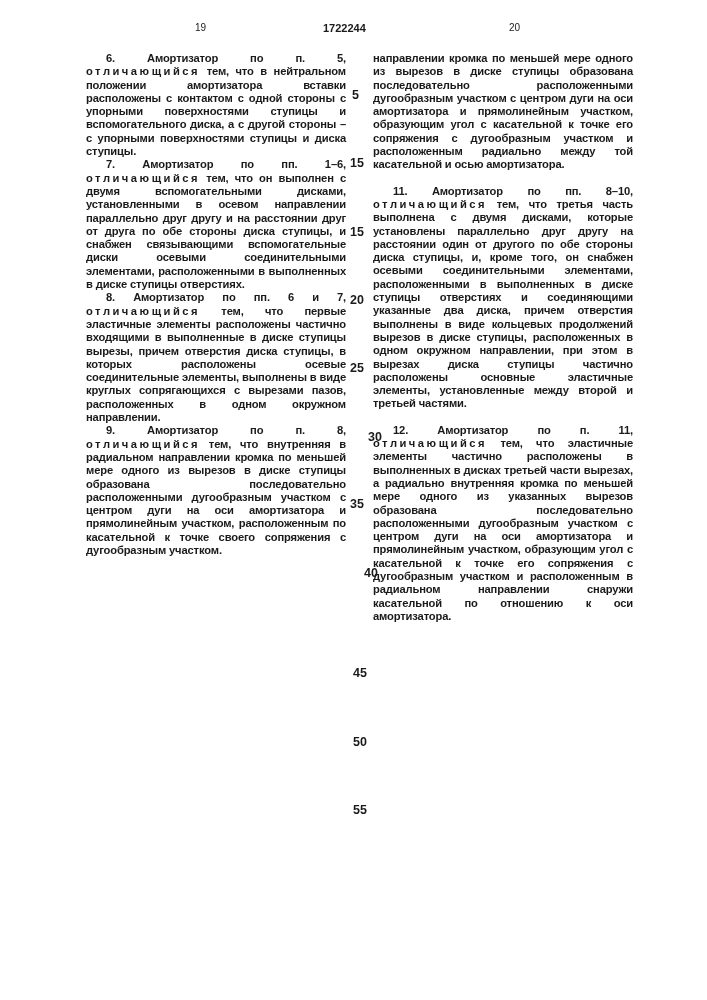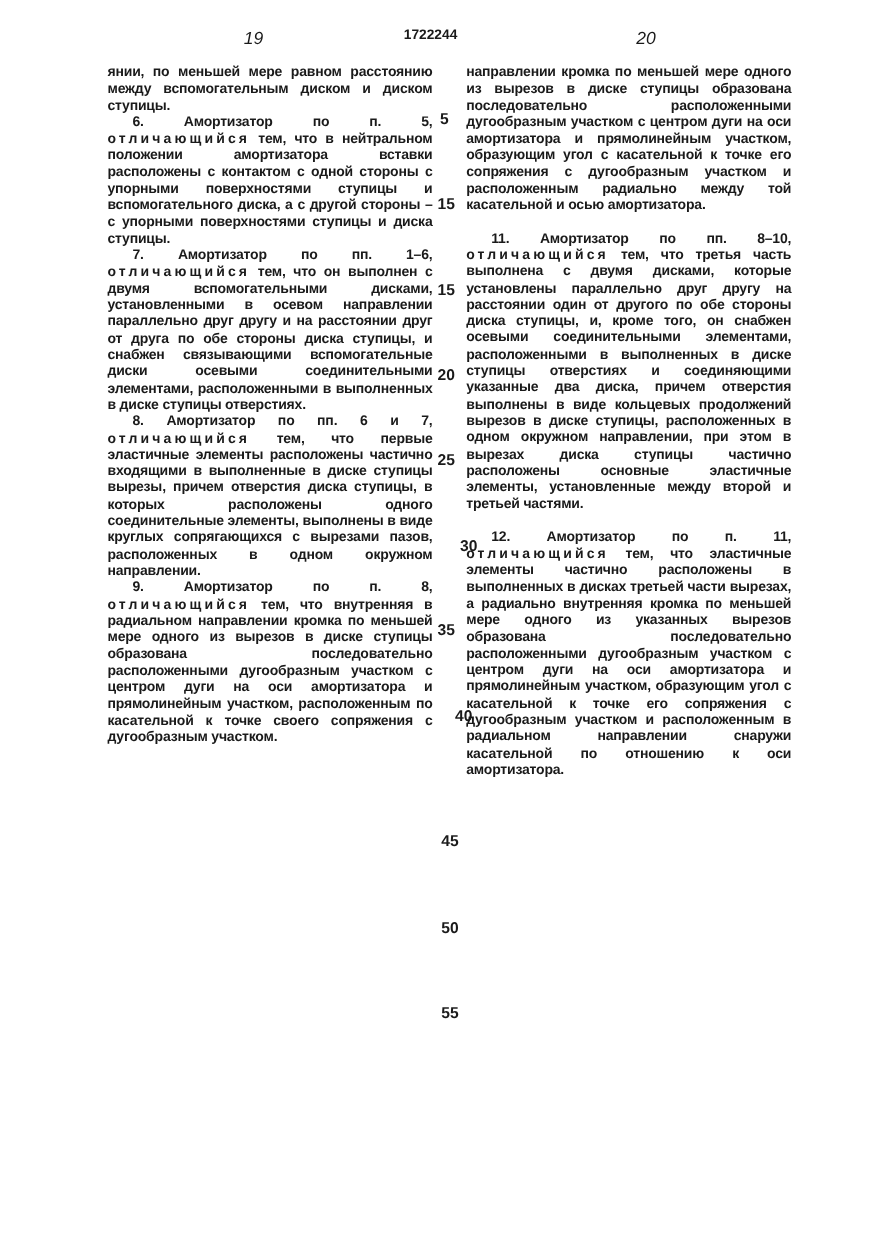--- a/index.html
+++ b/index.html
@@ -1,41 +1,40 @@
 <!DOCTYPE html>
 <html><head>
 <meta charset="utf-8">
 <style>
   html, body { margin:0; padding:0; background:#ffffff; }
   body { width:707px; height:1000px; position:relative; overflow:hidden;
          font-family:"Liberation Sans", sans-serif; color:#1a1a1a; }
-  .hdr { position:absolute; top:22px; font-size:14px; font-style:italic; }
+  .hdr { position:absolute; top:22px; font-size:10px; }
   .hdr-num { position:absolute; top:22px; font-size:11px; font-weight:bold; }
   .col { position:absolute; top:52px; width:260px; font-size:11.2px; line-height:13.3px;
          text-align:justify; font-weight:bold; letter-spacing:-0.15px; }
   .col p { margin:0; text-indent:20px; }
   .col p.cont { text-indent:0; }
   .col p.gap { margin-top:13px; }
   .sp { letter-spacing:2.5px; }
   .ln { position:absolute; font-size:12.5px; font-weight:bold; }
 </style>
 </head>
 <body>
 
 <div>
   <span class="hdr" style="left:195px;">19</span>
   <span class="hdr-num" style="left:323px;">1722244</span>
   <span class="hdr" style="left:509px;">20</span>
 </div>
 
 <div class="col" id="leftcol" style="left:86px;">
-    <p class="cont"><span>янии, по меньшей мере равном расстоянию между вспомогательным диском и диском ступицы.</span></p>
     <p><span>6. Амортизатор по п. 5, </span><span class="sp">отличающийся</span><span> тем, что в нейтральном положении амортизатора вставки расположены с контактом с одной стороны с упорными поверхностями ступицы и вспомогательного диска, а с другой стороны – с упорными поверхностями ступицы и диска ступицы.</span></p>
     <p><span>7. Амортизатор по пп. 1–6, </span><span class="sp">отличающийся</span><span> тем, что он выполнен с двумя вспомогательными дисками, установленными в осевом направлении параллельно друг другу и на расстоянии друг от друга по обе стороны диска ступицы, и снабжен связывающими вспомогательные диски осевыми соединительными элементами, расположенными в выполненных в диске ступицы отверстиях.</span></p>
-    <p><span>8. Амортизатор по пп. 6 и 7, </span><span class="sp">отличающийся</span><span> тем, что первые эластичные элементы расположены частично входящими в выполненные в диске ступицы вырезы, причем отверстия диска ступицы, в которых расположены одного соединительные элементы, выполнены в виде круглых сопрягающихся с вырезами пазов, расположенных в одном окружном направлении.</span></p>
+    <p><span>8. Амортизатор по пп. 6 и 7, </span><span class="sp">отличающийся</span><span> тем, что первые эластичные элементы расположены частично входящими в выполненные в диске ступицы вырезы, причем отверстия диска ступицы, в которых расположены осевые соединительные элементы, выполнены в виде круглых сопрягающихся с вырезами пазов, расположенных в одном окружном направлении.</span></p>
     <p><span>9. Амортизатор по п. 8, </span><span class="sp">отличающийся</span><span> тем, что внутренняя в радиальном направлении кромка по меньшей мере одного из вырезов в диске ступицы образована последовательно расположенными дугообразным участком с центром дуги на оси амортизатора и прямолинейным участком, расположенным по касательной к точке своего сопряжения с дугообразным участком.</span></p>
   </div>
 <div class="col" id="rightcol" style="left:373px;">
     <p class="cont"><span>направлении кромка по меньшей мере одного из вырезов в диске ступицы образована последовательно расположенными дугообразным участком с центром дуги на оси амортизатора и прямолинейным участком, образующим угол с касательной к точке его сопряжения с дугообразным участком и расположенным радиально между той касательной и осью амортизатора.</span></p>
     <p class="gap"><span>11. Амортизатор по пп. 8–10, </span><span class="sp">отличающийся</span><span> тем, что третья часть выполнена с двумя дисками, которые установлены параллельно друг другу на расстоянии один от другого по обе стороны диска ступицы, и, кроме того, он снабжен осевыми соединительными элементами, расположенными в выполненных в диске ступицы отверстиях и соединяющими указанные два диска, причем отверстия выполнены в виде кольцевых продолжений вырезов в диске ступицы, расположенных в одном окружном направлении, при этом в вырезах диска ступицы частично расположены основные эластичные элементы, установленные между второй и третьей частями.</span></p>
     <p class="gap"><span>12. Амортизатор по п. 11, </span><span class="sp">отличающийся</span><span> тем, что эластичные элементы частично расположены в выполненных в дисках третьей части вырезах, а радиально внутренняя кромка по меньшей мере одного из указанных вырезов образована последовательно расположенными дугообразным участком с центром дуги на оси амортизатора и прямолинейным участком, образующим угол с касательной к точке его сопряжения с дугообразным участком и расположенным в радиальном направлении снаружи касательной по отношению к оси амортизатора.</span></p>
   </div>
 
 <div id="lines">
     <span class="ln" style="top: 88px; left: 352px;">5</span>

